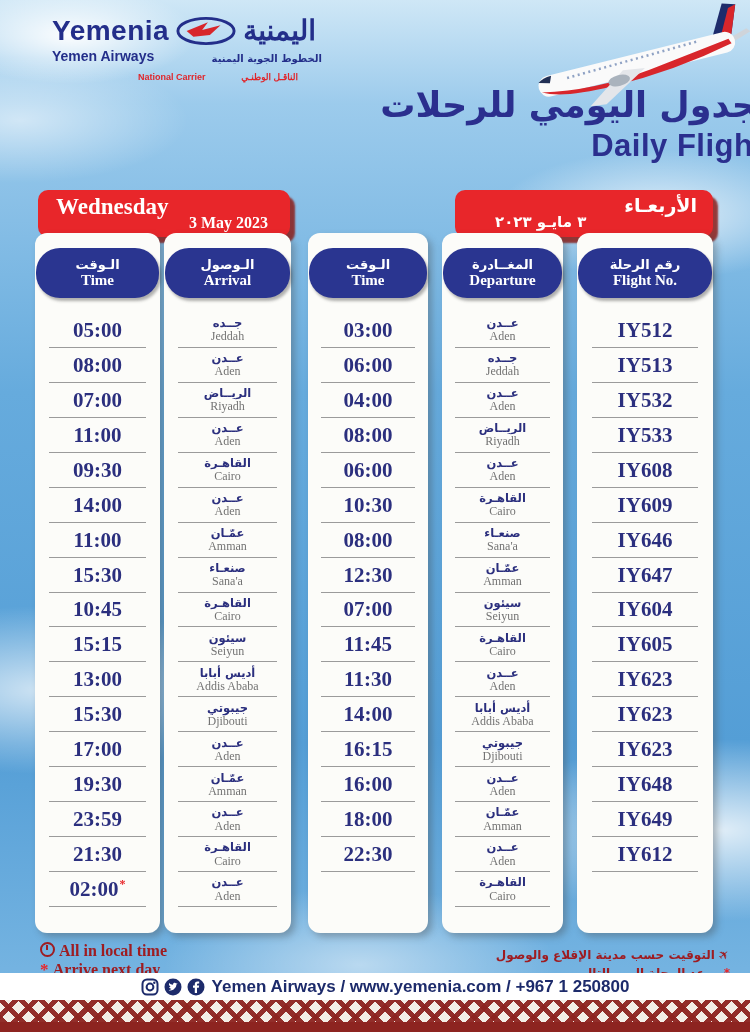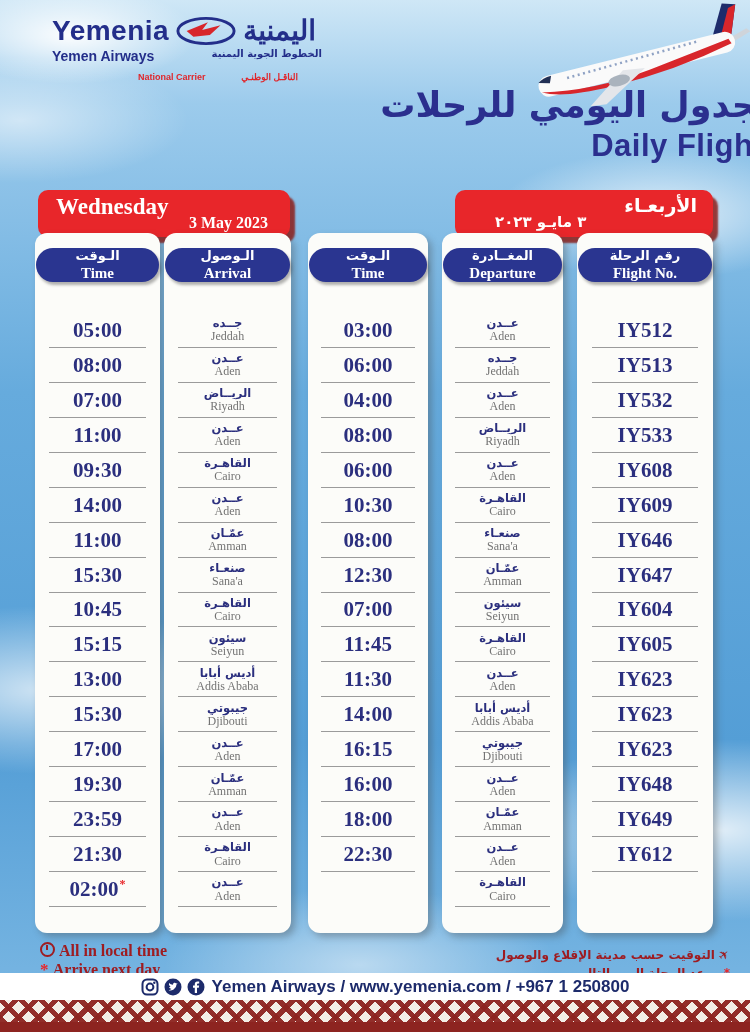--- a/index.html
+++ b/index.html
@@ -14,21 +14,21 @@
       radial-gradient(330px 130px at 720px 830px, rgba(255,255,255,.8), rgba(255,255,255,0) 70%),
       radial-gradient(280px 110px at 360px 965px, rgba(255,255,255,.5), rgba(255,255,255,0) 70%),
       linear-gradient(180deg,#cfe7f6 0%, #9ccbec 10%, #66abdd 38%, #549ed6 72%, #7db9e4 100%);
     padding-left: 20px;
   }
   
   .logo{position:absolute; left:52px; top:14px; width:270px; color:#232e8a;}
   .logo-row{display:flex; align-items:center; gap:6px;}
   .logo-en{font-weight:bold; font-size:28px; letter-spacing:.5px;}
   .logo-ar{font-family:Liberation Sans, sans-serif; font-weight:bold; font-size:28px;}
-  .logo-sub{display:flex; justify-content:space-between; margin-top:1px;}
+  .logo-sub{display:flex; justify-content:space-between; margin-top:1px;align-items:flex-end;}
   .logo-sub-en{font-weight:bold; font-size:14px;}
   .logo-sub-ar{font-family:"DejaVu Sans",sans-serif; font-size:10px; font-weight:bold;}
   .logo-carrier{display:flex; justify-content:space-between; padding:8px 24px 0 86px; color:#e0262b;}
   .logo-carrier span{font-size:9px; font-weight:bold;}
   .plane{position:absolute; right:6px; top:10px; width:240px; height:108px; transform:rotate(-6deg);}
   
   .title{position:absolute; top:84px; left:12px; width:100%; text-align:right; color:#2b2f8e;}
   .title-ar{font-family:"DejaVu Sans",sans-serif; font-weight:bold; font-size:35px; line-height:1.25;}
   .title-en{font-weight:bold; font-size:31px; letter-spacing:.5px;}
   
@@ -44,23 +44,23 @@
   .table{position:absolute; left:35px; top:233px; width:680px; height:700px; display:flex;}
   .card{position:relative; background:#fcfcf9; border-radius:12px; height:100%;
         box-shadow:4px 4px 7px rgba(70,70,70,.35);}
   .card::after{content:""; position:absolute; left:12px; right:-7px; bottom:-8px; height:12px;
         background:#d6403a; border-radius:3px; z-index:-1;}
   .c1{width:125px; margin-right:4px;}
   .c2{width:127px; margin-right:17px;}
   .c3{width:120px; margin-right:14px;}
   .c4{width:121px; margin-right:14px;}
   .c5{width:136px;}
-  .pill{position:absolute; top:15px; left:1px; right:1px; height:34px; background:#2a3590;
+  .pill{position:absolute; top:15px; left:1px; right:1px; height:50px; background:#2a3590;
         border-radius:24px; color:#fff; display:flex; flex-direction:column; align-items:center;
-        justify-content:space-between; box-shadow:2px 3px 3px rgba(60,60,60,.4);}
+        justify-content:center; box-shadow:2px 3px 3px rgba(60,60,60,.4);}
   .pill .h-ar{font-family:"DejaVu Sans",sans-serif; font-weight:bold; font-size:13px; line-height:1.2;}
   .pill .h-en{font-family:"Liberation Serif",serif; font-weight:bold; font-size:15px; line-height:1.15;}
   .rows{position:absolute; top:80px; bottom:26px; left:0; right:0;
         display:grid; grid-template-rows:repeat(17,1fr);}
   .cell{position:relative; display:flex; flex-direction:column; align-items:center; justify-content:center;}
   .cell::after{content:""; position:absolute; bottom:0; left:11%; right:11%; border-bottom:1.5px solid #9b9b9b;}
   .t, .fno{font-family:"Liberation Serif",serif; font-weight:bold; font-size:21px; color:#2b2f7e;}
   .t sup{color:#e8262a; font-size:12px; margin-left:1px;}
   .city-ar{font-family:"DejaVu Sans",sans-serif; font-weight:bold; font-size:11.5px; color:#2b2f7e; line-height:1.15;}
   .city-en{font-family:"Liberation Serif",serif; font-weight:400; font-size:12px; color:#737373; line-height:1.1;}

